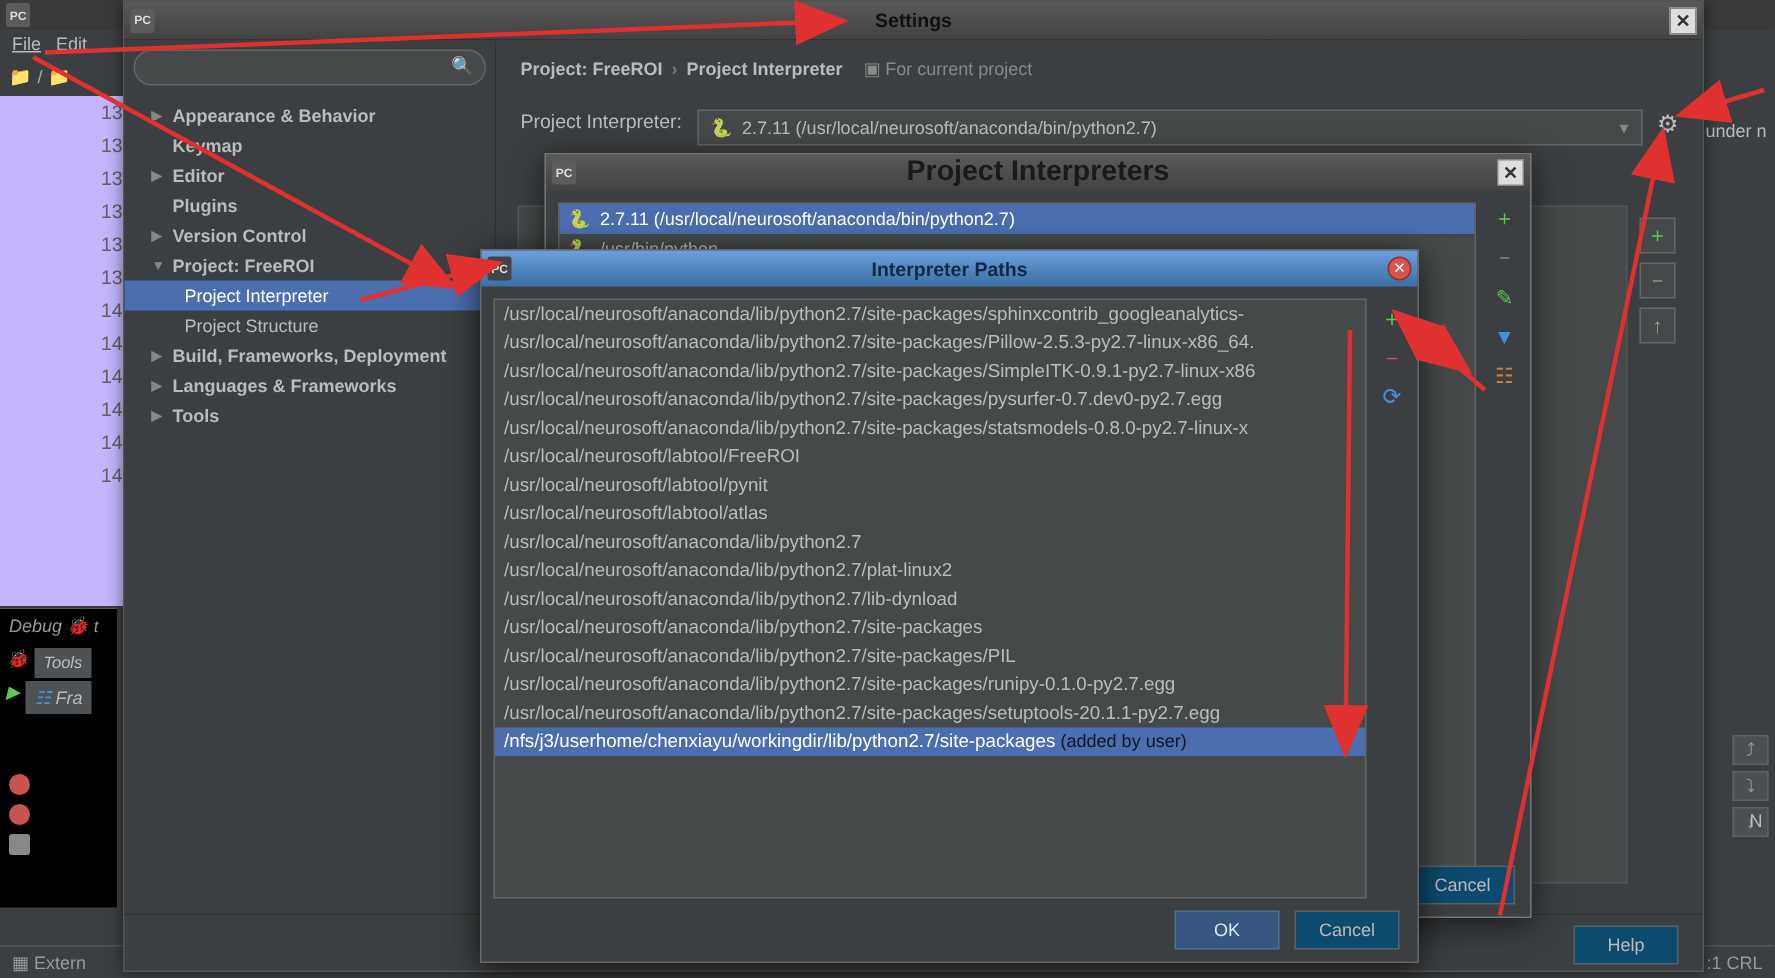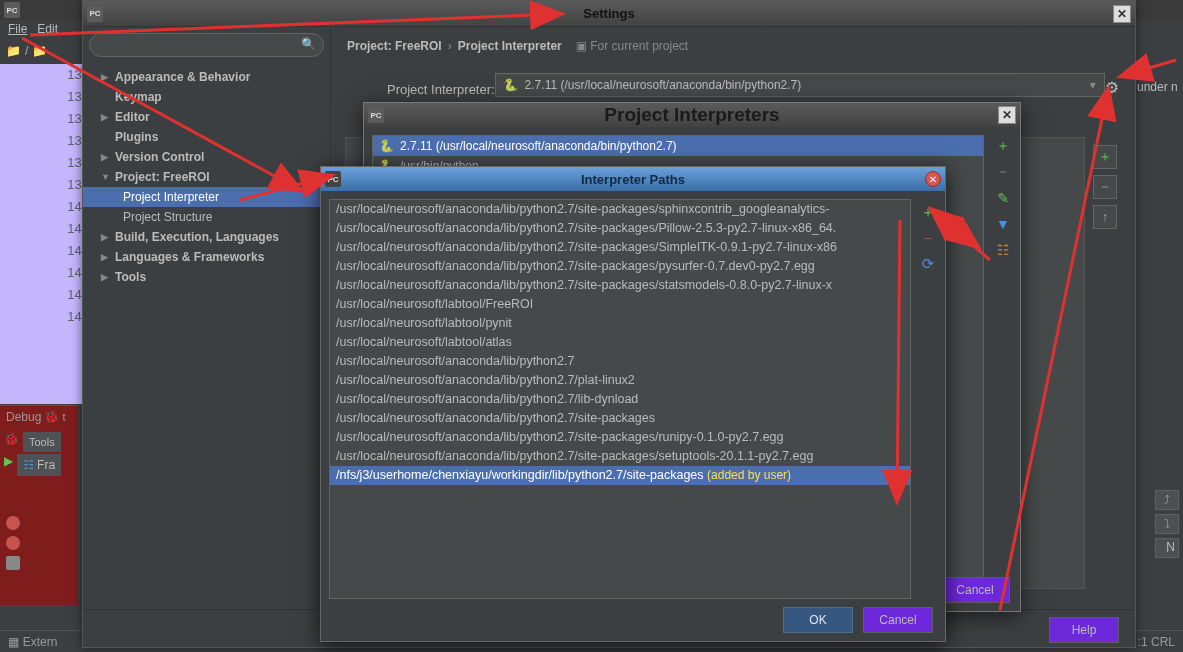--- a/index.html
+++ b/index.html
@@ -8,21 +8,21 @@
   
   .main-window { position: absolute; top: 0; left: 0; width: 1183px; height: 652px; background: #3c3f41; }
   .main-titlebar { height: 20px; background: #3a3a3a; display: flex; align-items: center; padding: 0 4px; }
   .pc-icon { width: 16px; height: 16px; background: #5c5c5c; display: inline-flex; align-items: center; justify-content: center; font-size: 8px; font-weight: bold; color: #ddd; border-radius: 2px; }
   .menu-bar { height: 20px; display: flex; gap: 10px; padding: 2px 8px; color: #bbb; text-decoration: underline; }
   .menu-bar span { text-decoration: none; }
   .breadcrumb-bar { height: 22px; display: flex; align-items: center; padding: 0 6px; gap: 4px; color: #aaa; }
   .folder-icon { color: #c9a96e; }
   .gutter { position: absolute; left: 0; top: 64px; width: 100px; background: #c4b5fd; height: 340px; border-right: 1px solid #555; }
   .gutter .ln { color: #5e6366; padding: 0 10px; text-align: right; line-height: 22px; font-size: 13px;}
-  .debug-panel { position: absolute; left: 0; top: 405px; width: 78px; height: 200px; background: #7f1d1d; border-top: 1px solid #555; }
+  .debug-panel { position: absolute; left: 0; top: 405px; width: 78px; height: 200px; background: #000000; border-top: 1px solid #555; font-style: italic; }
   .debug-hdr { padding: 4px 6px; color: #999; font-size: 11px; }
   .bug-icon { color: #59a869; }
   .debug-tabs { display: flex; flex-direction: column; gap: 2px; padding: 4px; }
   .debug-tab { background: #4e5254; padding: 4px 6px; font-size: 11px; color: #bbb; }
   .side-icons { display:flex; flex-direction:column; gap:6px; padding:6px; margin-top: 30px;}
   .side-icons .ico { width:14px; height:14px; border-radius:50%; }
   .status-bar { position: absolute; bottom: 0; left: 0; right: 0; height: 22px; background: #3c3f41; border-top: 1px solid #555; display: flex; align-items: center; padding: 0 8px; justify-content: space-between; color: #999;}
   .right-editor-strip { position: absolute; right: 0; top: 62px; width: 50px; height: 400px; background: #3c3f41; color: #a8a163; padding: 4px; font-size: 11px;}
 
   
@@ -39,30 +39,30 @@
   .tree { padding: 4px 0; }
   .tree-item { display: flex; align-items: center; padding: 3px 10px 3px 18px; color: #bbbbbb; cursor: pointer; font-size: 13px; }
   .tree-item.l2 { padding-left: 40px; font-weight: normal; font-size: 12px; }
   .tree-item.bold { font-weight: bold; }
   .tree-item.sel { background: #4b6eaf; color: #fff; }
   .tree-item .arrow { width: 10px; display: inline-block; color: #888; font-size: 9px; margin-right: 4px;}
   .settings-content { flex: 1; padding: 12px 16px; position: relative; background: #3c3f41;}
   .crumbs { color: #bbbbbb; font-size: 14px; font-weight: bold; display: flex; gap: 6px; align-items: center; }
   .crumbs .sep { color: #777; }
   .crumbs .cur-badge { font-size: 11px; color: #888; font-weight: normal; margin-left: 8px;}
-  .interp-row { display: flex; align-items: flex-end; margin-top: 20px; margin-left: 40px; }
+  .interp-row { display: flex; align-items: flex-start; gap: 10px; margin-top: 20px; }
   .interp-row label { color: #bbb; font-size: 13px;}
   .interp-select { flex: 1; height: 24px; background: #45494a; border: 1px solid #646464; color: #bbb; padding: 0 8px; display: flex; align-items: center; gap: 6px;}
   .py-icon { color: #c9a96e; }
   .gear-icon { color: #bbb; cursor: pointer; font-size: 16px;}
   .pkg-table-bg { position: absolute; top: 110px; left: 14px; right: 50px; bottom: 20px; background: #45494a; border: 1px solid #555; }
   .side-tool-col { position: absolute; right: 18px; top: 118px; display: flex; flex-direction: column; gap: 6px; }
   .side-tool-col .tool { width: 24px; height: 24px; background: #45494a; border: 1px solid #646464; display:flex; align-items:center; justify-content:center; color:#999; cursor:pointer; font-size:14px;}
   .settings-footer { height: 40px; border-top: 1px solid #323232; display: flex; align-items: center; justify-content: flex-end; gap: 8px; padding: 0 16px;}
-  .btn { min-width: 70px; height: 26px; background: #6d28d9; border: 1px solid #5e6060; color: #bbb; cursor: pointer; }
+  .btn { min-width: 70px; height: 26px; background: #0c4a6e; border: 1px solid #5e6060; color: #bbb; cursor: pointer; }
   
   
   .interp-popup { position: absolute; left: 363px; top: 102px; width: 658px; height: 510px; background: #3c3f41; border: 1px solid #777; box-shadow: 0 4px 20px rgba(0,0,0,0.6);}
   .interp-popup .titlebar2 { height: 24px; background: linear-gradient(#5a5a5a,#424242); display:flex; align-items:center; padding: 0 4px; position: relative;}
   .titlebar2 .title { position: absolute; left: 50%; transform: translateX(-50%); font-weight: bold; color: #1a1a1a; font-size: 19px;}
   .interp-list { background: #45494a; margin: 8px; margin-right: 36px; height: 450px; border: 1px solid #646464;}
   .interp-list .row { padding: 3px 6px; display:flex; align-items:center; gap:6px; color:#bbb; font-size:12px;}
   .interp-list .row.sel { background: #4b6eaf; color: #fff;}
   .interp-side { position: absolute; right: 6px; top: 32px; display:flex; flex-direction:column; gap: 4px;}
   .interp-side .tool { width:22px; height:22px; display:flex;align-items:center;justify-content:center; cursor:pointer; font-size:14px;}
@@ -75,21 +75,21 @@
   
   
   .paths-popup { position: absolute; left: 320px; top: 166px; width: 626px; height: 476px; background: #3c3f41; border: 1px solid #666; box-shadow: 0 4px 20px rgba(0,0,0,0.7);}
   .paths-popup .titlebar3 { height: 24px; background: linear-gradient(#6ca0dc,#3a6ea5); display:flex; align-items:center; padding: 0 4px; position:relative; color: #0b2b4a;}
   .titlebar3 .title { position:absolute; left:50%; transform:translateX(-50%); font-weight:bold; font-size:13px; color: #102a44;}
   .titlebar3 .close3 { width:16px;height:16px; background:#d9534f; border-radius:50%; color:#fff; display:flex;align-items:center;justify-content:center; font-size:10px; margin-left:auto; cursor:pointer; border:1px solid #9b2c2c;}
   .paths-list { background:#45494a; margin: 8px; margin-right: 34px; height: 400px; border: 1px solid #646464; overflow: hidden; }
   .paths-list .prow { padding: 1px 6px; color:#bbb; font-size: 12.5px; line-height: 17px; white-space: nowrap; overflow:hidden; }
   .paths-list .prow.sel { background:#4b6eaf; color:#fff;}
   .paths-list .prow .added { color:#808080;}
-  .paths-list .prow.sel .added { color:#fde047;}
+  .paths-list .prow.sel .added { color:#0f172a;}
   .paths-side { position:absolute; right:6px; top:34px; display:flex; flex-direction:column; gap:4px;}
   .paths-side .tool { width:22px;height:22px; display:flex;align-items:center;justify-content:center;cursor:pointer; font-size:15px;}
   .paths-side .add { color:#62c554;}
   .paths-side .remove { color:#c75450;}
   .paths-side .reload { color:#4a90d9;}
   .paths-footer { position:absolute; bottom:8px; right:12px; display:flex; gap:10px;}
   .btn.primary { background:#365880; border-color:#4a708b; color:#dce7f1;}
   
   
   .arrows { position:absolute; top:0; left:0; width:1183px; height:652px; pointer-events:none; z-index: 999;}
@@ -207,21 +207,21 @@
             <span>Project: FreeROI</span>
           </div>
         <div class="tree-item l2 sel">
             <span>Project Interpreter</span>
           </div>
         <div class="tree-item l2">
             <span>Project Structure</span>
           </div>
         <div class="tree-item bold">
             <span class="arrow">▶</span>
-            <span>Build, Execution, Languages</span>
+            <span>Build, Frameworks, Deployment</span>
           </div>
         <div class="tree-item bold">
             <span class="arrow">▶</span>
             <span>Languages &amp; Frameworks</span>
           </div>
         <div class="tree-item bold">
             <span class="arrow">▶</span>
             <span>Tools</span>
           </div>
       </div>
@@ -298,20 +298,21 @@
       <div class="prow">/usr/local/neurosoft/anaconda/lib/python2.7/site-packages/SimpleITK-0.9.1-py2.7-linux-x86</div>
       <div class="prow">/usr/local/neurosoft/anaconda/lib/python2.7/site-packages/pysurfer-0.7.dev0-py2.7.egg</div>
       <div class="prow">/usr/local/neurosoft/anaconda/lib/python2.7/site-packages/statsmodels-0.8.0-py2.7-linux-x</div>
       <div class="prow">/usr/local/neurosoft/labtool/FreeROI</div>
       <div class="prow">/usr/local/neurosoft/labtool/pynit</div>
       <div class="prow">/usr/local/neurosoft/labtool/atlas</div>
       <div class="prow">/usr/local/neurosoft/anaconda/lib/python2.7</div>
       <div class="prow">/usr/local/neurosoft/anaconda/lib/python2.7/plat-linux2</div>
       <div class="prow">/usr/local/neurosoft/anaconda/lib/python2.7/lib-dynload</div>
       <div class="prow">/usr/local/neurosoft/anaconda/lib/python2.7/site-packages</div>
+      <div class="prow">/usr/local/neurosoft/anaconda/lib/python2.7/site-packages/PIL</div>
       <div class="prow">/usr/local/neurosoft/anaconda/lib/python2.7/site-packages/runipy-0.1.0-py2.7.egg</div>
       <div class="prow">/usr/local/neurosoft/anaconda/lib/python2.7/site-packages/setuptools-20.1.1-py2.7.egg</div>
       <div class="prow sel">/nfs/j3/userhome/chenxiayu/workingdir/lib/python2.7/site-packages  <span class="added">(added by user)</span></div>
     </div>
   <div class="paths-side">
     <div class="tool add">＋</div>
     <div class="tool remove">－</div>
     <div class="tool reload">⟳</div>
   </div>
   <div class="paths-footer">

